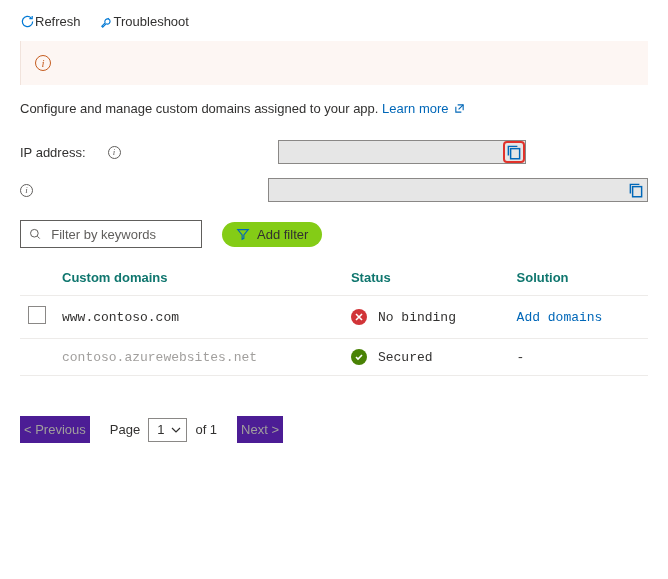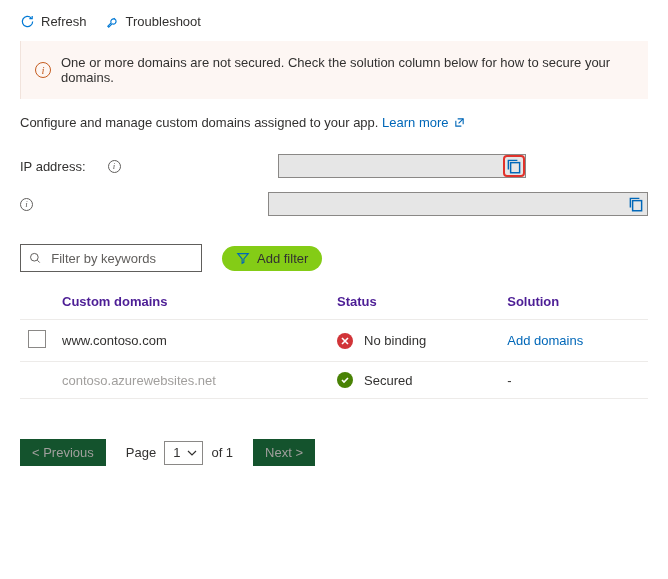--- a/index.html
+++ b/index.html
@@ -7,21 +7,21 @@
     margin: 0;
     font-family: "Segoe UI", -apple-system, sans-serif;
     font-size: 13px;
     color: #323130;
     background: #fff;
     width: 668px;
   }
   .container { padding: 12px 20px 20px 20px; }
   .toolbar { display: flex; gap: 18px; margin-bottom: 10px; }
   .tool-btn {
-    display: inline-flex; align-items: center; gap: 6px;
+    display: inline-flex; align-items: center; 
     color: #323130; cursor: pointer; padding: 2px 0;
   }
   .tool-btn svg { width: 15px; height: 15px; color: #0078d4; }
   .banner {
     background: #fdf6f3; border-left: 1px solid #f1e3dc;
     padding: 14px 14px; display: flex; align-items: center; gap: 10px;
     margin-bottom: 16px;
   }
   .banner .info-icon {
     width: 16px; height: 16px; border: 1px solid #c55c1f; border-radius: 50%;
@@ -48,21 +48,21 @@
   .field-input.cd { width: 380px; }
   .copy-btn {
     position: absolute; right: 3px; top: 50%; transform: translateY(-50%);
     width: 18px; height: 18px; display: flex; align-items: center; justify-content: center;
     color: #0067b8; cursor: pointer;
   }
   .copy-btn.hl {
     outline: 2px solid #e1322b;
     border-radius: 2px;
   }
-  .filter-row { display: flex; align-items: center; gap: 20px; margin-top: 28px; margin-bottom: 12px; }
+  .filter-row { display: flex; align-items: center; gap: 20px; margin-top: 18px; margin-bottom: 12px; }
   .search-box {
     display: flex; align-items: center; gap: 8px;
     border: 1px solid #605e5c; height: 28px; width: 182px; padding: 0 8px;
   }
   .search-box input {
     border: none; outline: none; font-size: 13px; width: 100%;
     color: #323130; background: transparent;
   }
   .search-box input::placeholder { color: #605e5c; }
   .add-filter {
@@ -78,38 +78,38 @@
     display: inline-flex; align-items: center; gap: 7px; cursor: pointer;
     padding: 4px 10px; color: #323130;
   }
   .action-btn svg { width: 15px; height: 15px; color: #0078d4; }
   .action-btn.disabled { color: #a19f9d; cursor: default; }
   .action-btn.disabled svg { color: #a19f9d; }
   .sep { width: 1px; height: 18px; background: #c8c6c4; margin: 0 6px; }
   table { width: 100%; border-collapse: collapse; }
   th {
     text-align: left; font-weight: 600; padding: 10px 8px;
-    border-bottom: 1px solid #edebe9; color: #4c1d95;
-  }
-  td { padding: 10px 8px; border-bottom: 1px solid #edebe9; vertical-align: middle; }
+    border-bottom: 1px solid #edebe9; color: #0f766e;
+  }
+  td { padding: 10px 8px; border-bottom: 1px solid #edebe9; vertical-align: middle; font-family: Liberation Mono, monospace; }
   th.chk, td.chk { width: 34px; text-align: center; }
   td.chk .box {
     width: 18px; height: 18px; border: 1px solid #8a8886; display: inline-block;
   }
   .status-cell { display: flex; align-items: center; gap: 11px; }
   .status-icon { width: 16px; height: 16px; border-radius: 50%; display: inline-flex; align-items: center; justify-content: center; }
   .status-icon.err { background: #d13438; color: #fff; }
   .status-icon.ok { background: #498205; color: #fff; }
   .link { color: #0067b8; cursor: pointer; }
   .muted { color: #a19f9d; }
   .pager {
     display: flex; align-items: center; gap: 20px; margin-top: 40px;
   }
   .pager-btn {
-    background: #14532d; color: #a19f9d; padding: 6px 12px; cursor: default;
+    background: #4c1d95; color: #a19f9d; padding: 6px 4px; cursor: default;
   }
   .pager-center { display: flex; align-items: center; gap: 8px; }
   .page-select {
     border: 1px solid #8a8886; height: 24px; padding: 0 22px 0 8px;
     display: inline-flex; align-items: center; position: relative;
     background: #fff;
   }
   .page-select svg { position: absolute; right: 5px; top: 50%; transform: translateY(-50%); width: 10px; height: 10px; }
 </style>
 </head>
@@ -128,21 +128,20 @@
     <div class="tool-btn">
       <svg viewBox="0 0 16 16" fill="none" stroke="currentColor" stroke-width="1.2">
           <path d="M10.5 5.5a3 3 0 0 0-4 4L3 13l1 1 3.5-3.5a3 3 0 0 0 4-4L9.5 4.5z"></path>
         </svg>
       <span>Troubleshoot</span>
     </div>
   </div>
 
   <div class="banner">
     <span class="info-icon">i</span>
-    <span>One or more domains are not secured. Check the solution column below for how to secure your domains.</span>
   </div>
 
   <div class="intro">
     <span>Configure and manage custom domains assigned to your app. </span><a href="#"><span>Learn more</span>
       <svg class="ext-icon" viewBox="0 0 12 12" fill="none" stroke="#0067b8" stroke-width="1.2">
           <path d="M4 2h6v6"></path>
           <path d="M10 2 5 7"></path>
           <path d="M8 10H2V4"></path>
         </svg>
     </a>

